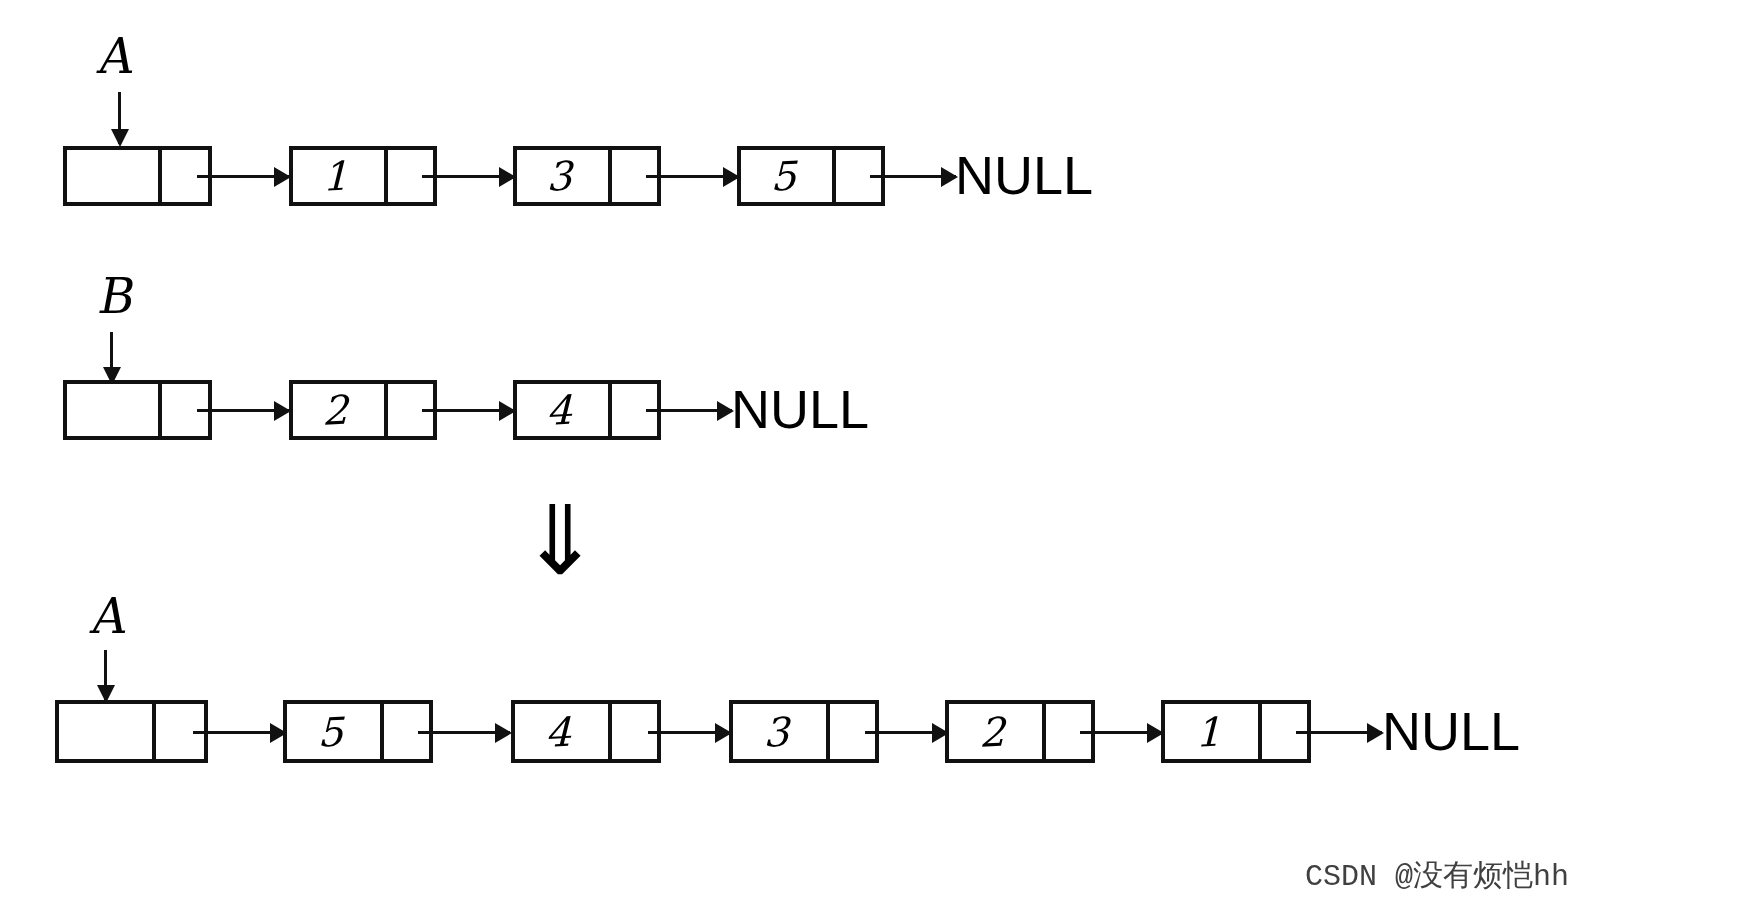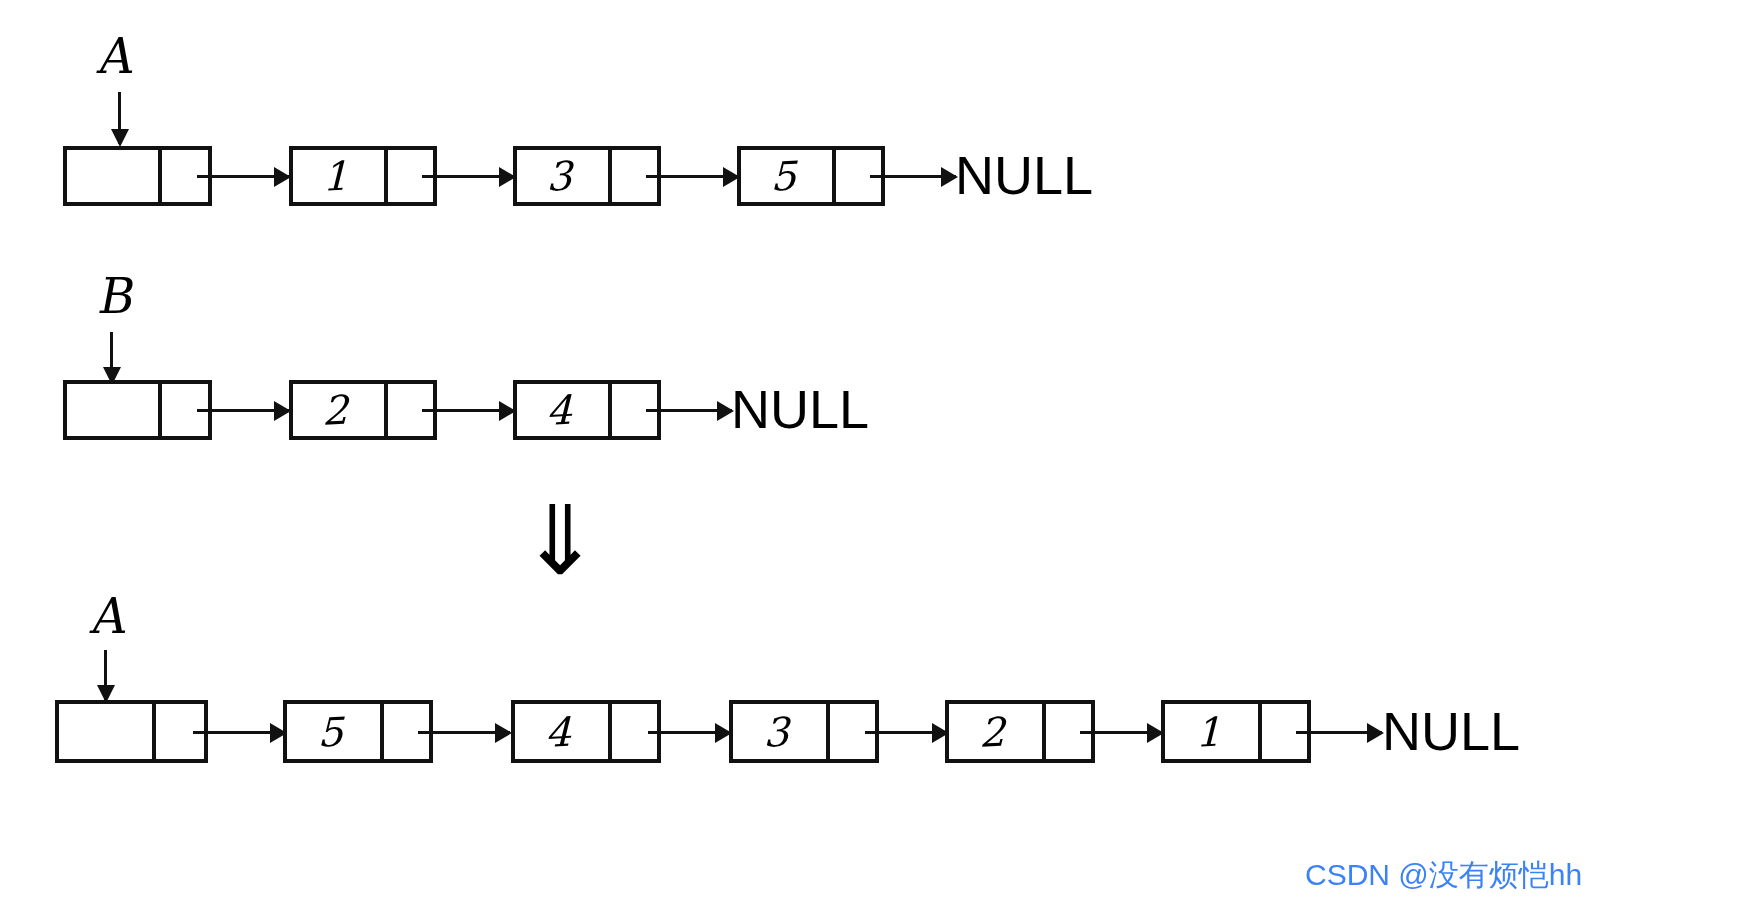--- a/index.html
+++ b/index.html
@@ -121,23 +121,23 @@
     font-size: 96px;
     line-height: 1;
     font-family: "DejaVu Sans", sans-serif;
     color: #000000;
     user-select: none;
   }
 
   
   .watermark {
     position: absolute;
-    font-family: Liberation Sans, sans-serif;
+    font-family: Liberation Mono, monospace;
     font-size: 30px;
-    color: #3b82f6;
+    color: #404040;
     white-space: nowrap;
     user-select: none;
   }
 </style>
 </head>
 <body>
 
 <div id="canvas">
 
   <div class="list-row">

